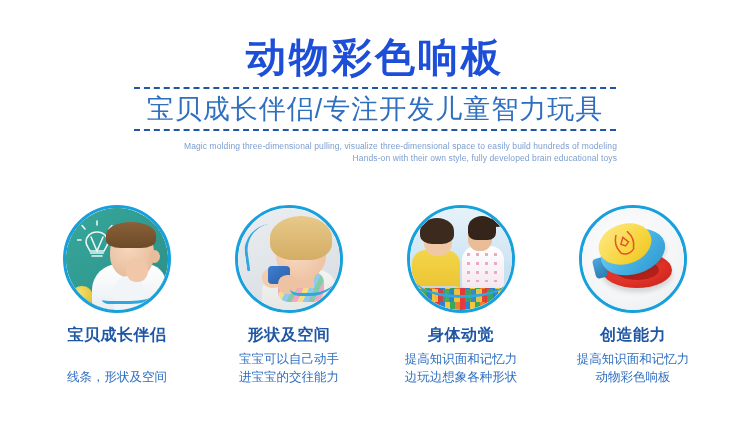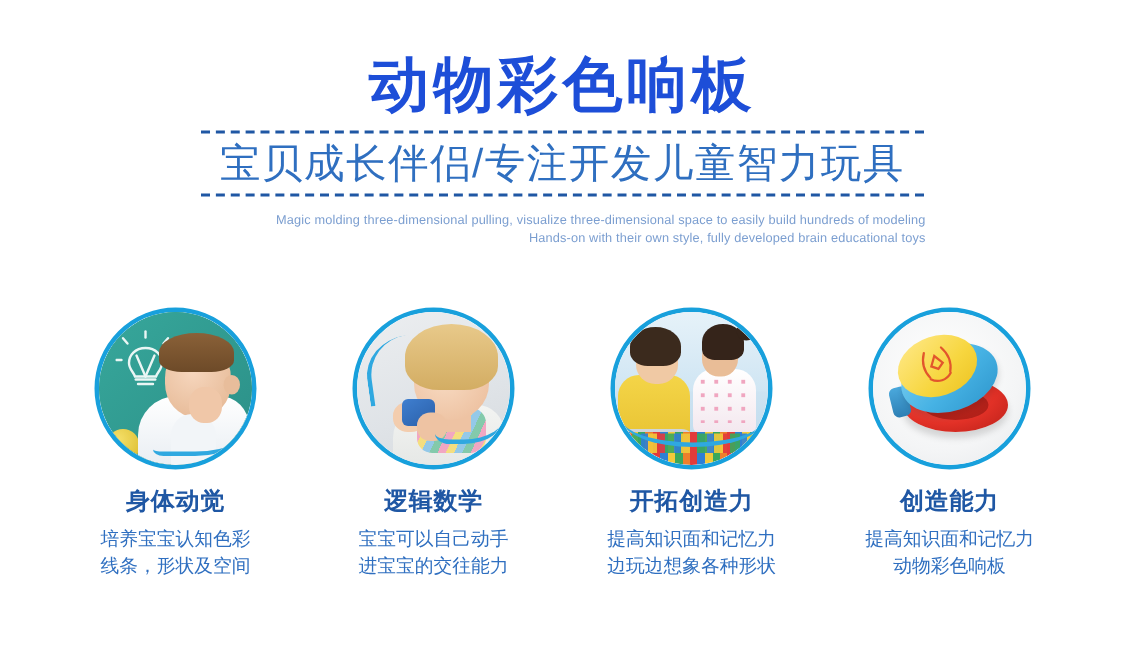--- a/index.html
+++ b/index.html
@@ -270,44 +270,44 @@
         <div class="s1-apple"></div>
         <div class="s1-boy-body"></div>
         <div class="s1-boy-head"></div>
         <div class="s1-boy-hair"></div>
         <div class="s1-boy-ear"></div>
         <div class="s1-arm"></div>
         <div class="s1-boy-hand"></div>
         <div class="s1-swoosh"></div>
       </div>
     </div>
-    <div class="card-title">身体动觉</div>
+    <div class="card-title">宝贝成长伴侣</div>
     <div class="card-desc">
-      <span>培养宝宝认知色彩</span><br>
+      <br>
       <span>线条，形状及空间</span>
     </div>
   </div>
 
   <div class="card">
     <div class="circle-wrap">
       <div class="circle-inner">
         <div class="s2-bg"></div>
         <div class="s2-torso"></div>
         <div class="s2-strap"></div>
         <div class="s2-neck"></div>
         <div class="s2-face"></div>
         <div class="s2-hair"></div>
         <div class="s2-hand-l"></div>
         <div class="s2-toy"></div>
         <div class="s2-hand-r"></div>
         <div class="s2-swoosh-a"></div>
         <div class="s2-swoosh-b"></div>
       </div>
     </div>
-    <div class="card-title">逻辑数学</div>
+    <div class="card-title">形状及空间</div>
     <div class="card-desc">
       <span>宝宝可以自己动手</span><br>
       <span>进宝宝的交往能力</span>
     </div>
   </div>
 
   <div class="card">
     <div class="circle-wrap">
       <div class="circle-inner">
         <div class="s3-bg"></div>
@@ -319,21 +319,21 @@
         <div class="s3-kidB-body"></div>
         <div class="s3-kidB-dots"></div>
         <div class="s3-kidB-face"></div>
         <div class="s3-kidB-hair"></div>
         <div class="s3-kidB-puff"></div>
         <div class="s3-blocks"></div>
         <div class="s3-blocks2"></div>
         <div class="s3-swoosh"></div>
       </div>
     </div>
-    <div class="card-title">开拓创造力</div>
+    <div class="card-title">身体动觉</div>
     <div class="card-desc">
       <span>提高知识面和记忆力</span><br>
       <span>边玩边想象各种形状</span>
     </div>
   </div>
 
   <div class="card">
     <div class="circle-wrap">
       <div class="circle-inner">
         <div class="s4-bg"></div>

